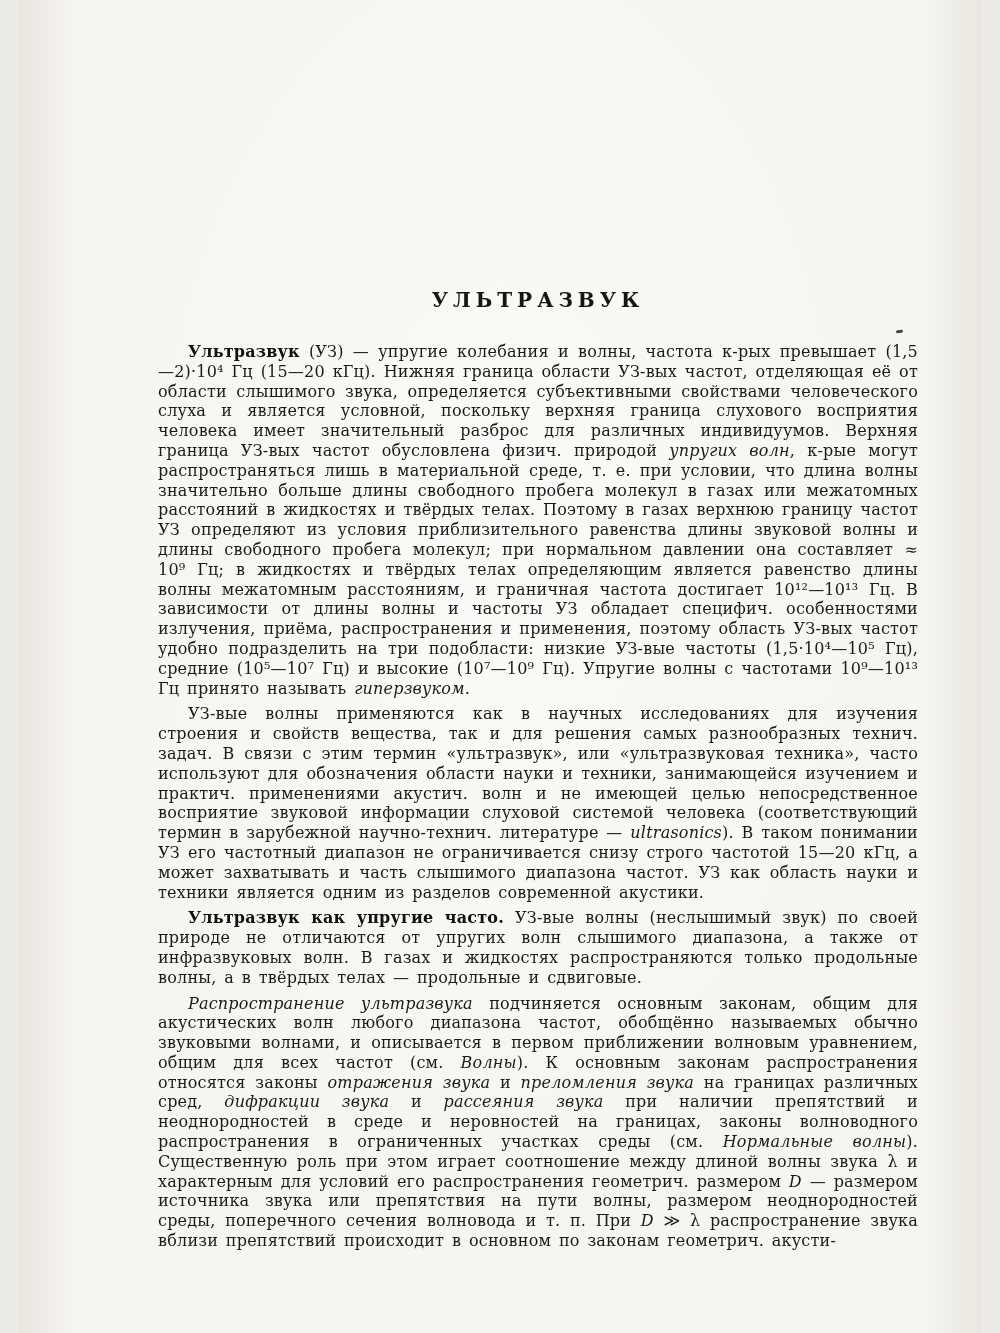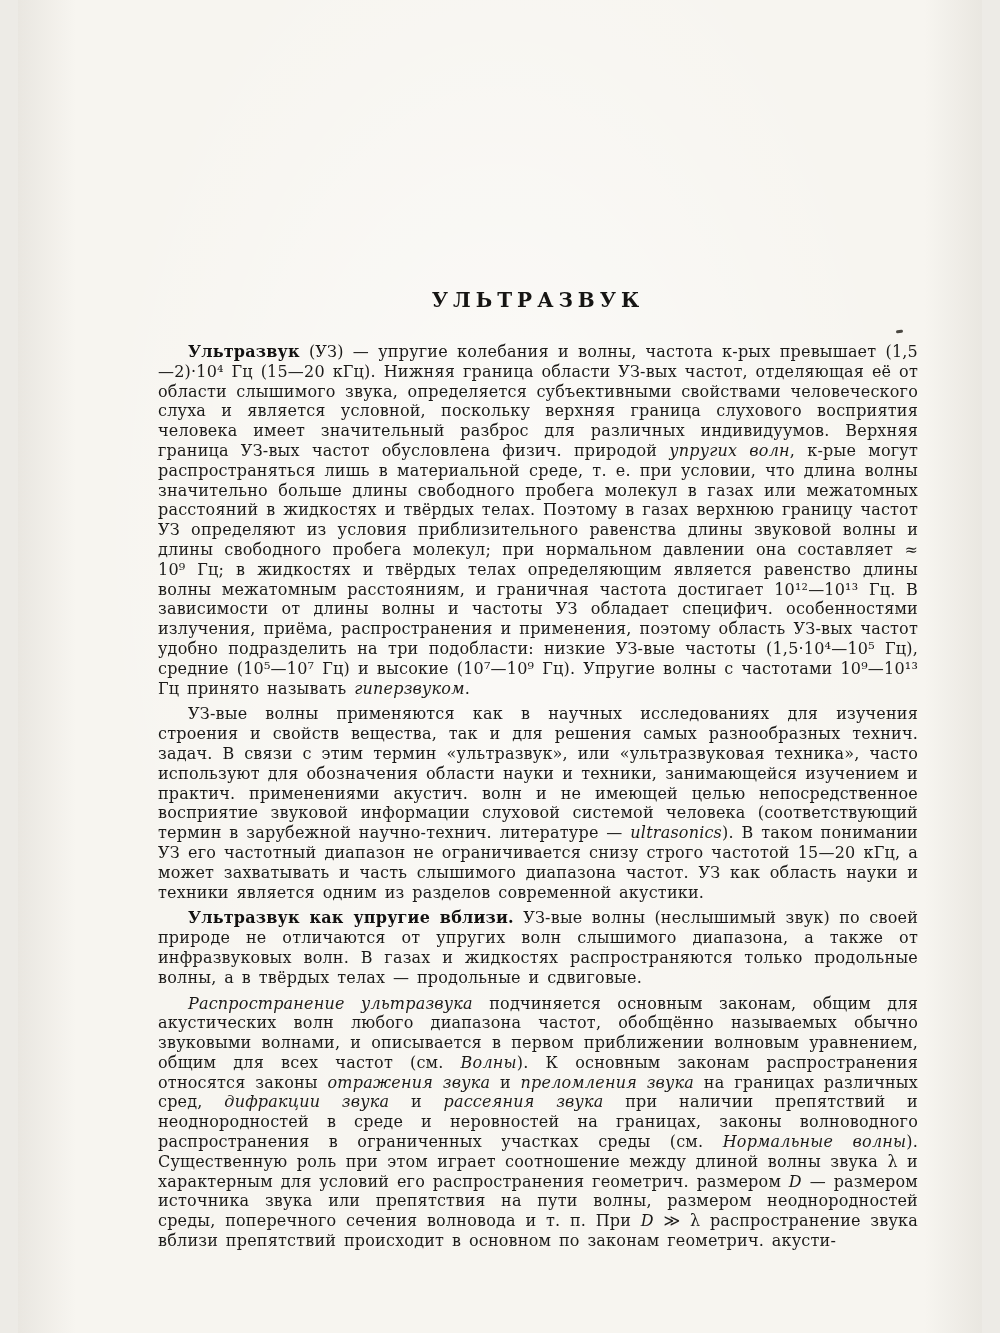--- a/index.html
+++ b/index.html
@@ -65,17 +65,17 @@
 </head>
 <body>
 
 <div class="scan-page">
   <div class="scan-speck"></div>
   <div class="text-column">
     <h1 class="article-title">УЛЬТРАЗВУК</h1>
     <div class="article-body">
         <p class="para"><span class="bold">Ультразвук</span><span> (УЗ) — упругие колебания и волны, частота к-рых превышает (1,5—2)·10⁴ Гц (15—20 кГц). Нижняя граница области УЗ-вых частот, отделяющая её от области слышимого звука, определяется субъективными свойствами человеческого слуха и является условной, поскольку верхняя граница слухового восприятия человека имеет значительный разброс для различных индивидуумов. Верхняя граница УЗ-вых частот обусловлена физич. природой </span><span class="italic">упругих волн</span><span>, к-рые могут распространяться лишь в материальной среде, т. е. при условии, что длина волны значительно больше длины свободного пробега молекул в газах или межатомных расстояний в жидкостях и твёрдых телах. Поэтому в газах верхнюю границу частот УЗ определяют из условия приблизительного равенства длины звуковой волны и длины свободного пробега молекул; при нормальном давлении она составляет ≈ 10⁹ Гц; в жидкостях и твёрдых телах определяющим является равенство длины волны межатомным расстояниям, и граничная частота достигает 10¹²—10¹³ Гц. В зависимости от длины волны и частоты УЗ обладает специфич. особенностями излучения, приёма, распространения и применения, поэтому область УЗ-вых частот удобно подразделить на три подобласти: низкие УЗ-вые частоты (1,5·10⁴—10⁵ Гц), средние (10⁵—10⁷ Гц) и высокие (10⁷—10⁹ Гц). Упругие волны с частотами 10⁹—10¹³ Гц принято называть </span><span class="italic">гиперзвуком</span><span>.</span></p>
         <p class="para"><span>УЗ-вые волны применяются как в научных исследованиях для изучения строения и свойств вещества, так и для решения самых разнообразных технич. задач. В связи с этим термин «ультразвук», или «ультразвуковая техника», часто используют для обозначения области науки и техники, занимающейся изучением и практич. применениями акустич. волн и не имеющей целью непосредственное восприятие звуковой информации слуховой системой человека (соответствующий термин в зарубежной научно-технич. литературе — </span><span class="italic">ultrasonics</span><span>). В таком понимании УЗ его частотный диапазон не ограничивается снизу строго частотой 15—20 кГц, а может захватывать и часть слышимого диапазона частот. УЗ как область науки и техники является одним из разделов современной акустики.</span></p>
-        <p class="para"><span class="bold">Ультразвук как упругие вблизи.</span><span> УЗ-вые волны (неслышимый звук) по своей природе не отличаются от упругих волн слышимого диапазона, а также от инфразвуковых волн. В газах и жидкостях распространяются только продольные волны, а в твёрдых телах — продольные и сдвиговые.</span></p>
+        <p class="para"><span class="bold">Ультразвук как упругие часто.</span><span> УЗ-вые волны (неслышимый звук) по своей природе не отличаются от упругих волн слышимого диапазона, а также от инфразвуковых волн. В газах и жидкостях распространяются только продольные волны, а в твёрдых телах — продольные и сдвиговые.</span></p>
         <p class="para"><span class="italic">Распространение ультразвука</span><span> подчиняется основным законам, общим для акустических волн любого диапазона частот, обобщённо называемых обычно звуковыми волнами, и описывается в первом приближении волновым уравнением, общим для всех частот (см. </span><span class="italic">Волны</span><span>). К основным законам распространения относятся законы </span><span class="italic">отражения звука</span><span> и </span><span class="italic">преломления звука</span><span> на границах различных сред, </span><span class="italic">дифракции звука</span><span> и </span><span class="italic">рассеяния звука</span><span> при наличии препятствий и неоднородностей в среде и неровностей на границах, законы волноводного распространения в ограниченных участках среды (см. </span><span class="italic">Нормальные волны</span><span>). Существенную роль при этом играет соотношение между длиной волны звука λ и характерным для условий его распространения геометрич. размером </span><span class="italic">D</span><span> — размером источника звука или препятствия на пути волны, размером неоднородностей среды, поперечного сечения волновода и т. п. При </span><span class="italic">D</span><span> ≫ λ распространение звука вблизи препятствий происходит в основном по законам геометрич. акусти-</span></p>
       </div>
   </div>
 </div>
 
 </body></html>

